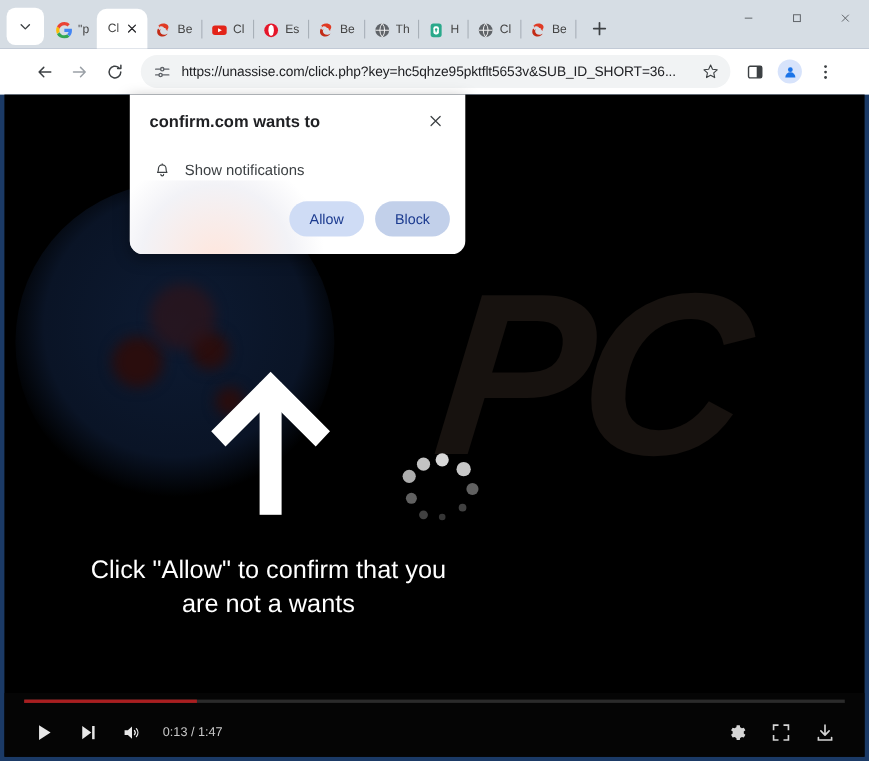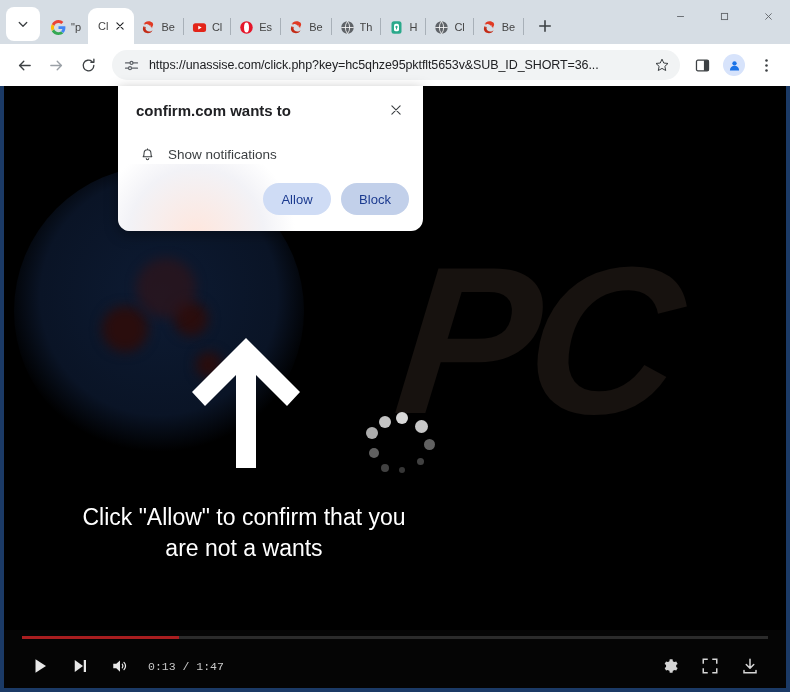--- a/index.html
+++ b/index.html
@@ -60,21 +60,21 @@
   }
   #new-tab-button svg { width:14px; height:14px; }
 
   #wincontrols { display:flex; align-items:flex-start; height:44px; flex:none; }
   .wc { width:44px; height:32px; display:flex; align-items:center; justify-content:center; }
   .wc svg { width:11px; height:11px; }
 
   
   #toolbar {
     position:absolute; left:0; top:44px; width:790px; height:42px;
-    background:#ffffff; display:flex; align-items:center; padding:0 8px;
+    background:#ffffff; display:flex; align-items:center; padding:0 24px;
   }
   .tbbtn { width:32px; height:32px; flex:none;
            display:flex; align-items:center; justify-content:center; }
   .tbbtn svg { width:17px; height:17px; }
 
   #omnibox {
     flex:1; height:30px; margin:0 6px 0 8px;
     background:#f1f3f4; border-radius:16px;
     display:flex; align-items:center; padding:0 6px 0 10px;
     min-width:0;
@@ -159,21 +159,21 @@
   #progress-fill { position:absolute; left:0; top:0; height:3px; background:#aa1e20; }
   #ctrl-row {
     position:absolute; left:0; top:14px; width:782px; height:44px;
     display:flex; align-items:center; padding:0 16px;
   }
   .vbtn { width:40px; height:34px; flex:none;
           display:flex; align-items:center; justify-content:center; }
   .vbtn svg { width:18px; height:18px; }
   #time-label {
     color:#c9c9c9; font-size:11.5px; margin-left:8px; flex:none;
-    font-family:Liberation Mono, monospace;
+    font-family:Liberation Sans, sans-serif;
   }
   #ctrl-spacer { flex:1; }
 
   
   #perm-dialog {
     position:absolute; left:118px; top:86px; width:305px; height:145px;
     background:#ffffff;
     border-radius:0 0 12px 12px;
     box-shadow:0 4px 14px rgba(0,0,0,.35);
     overflow:hidden;

